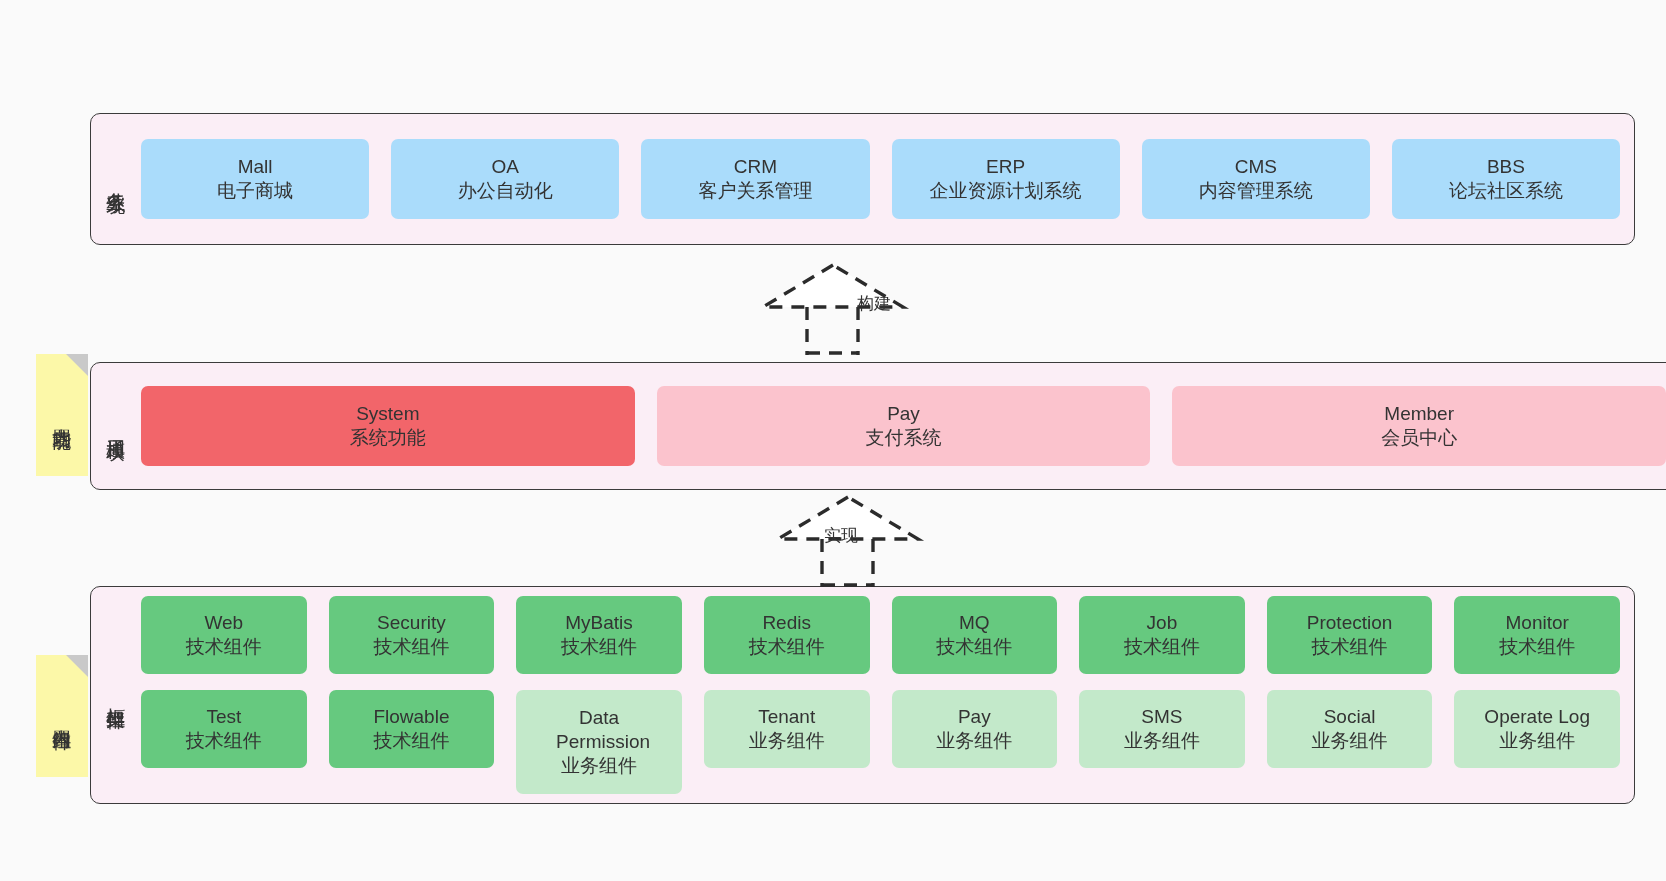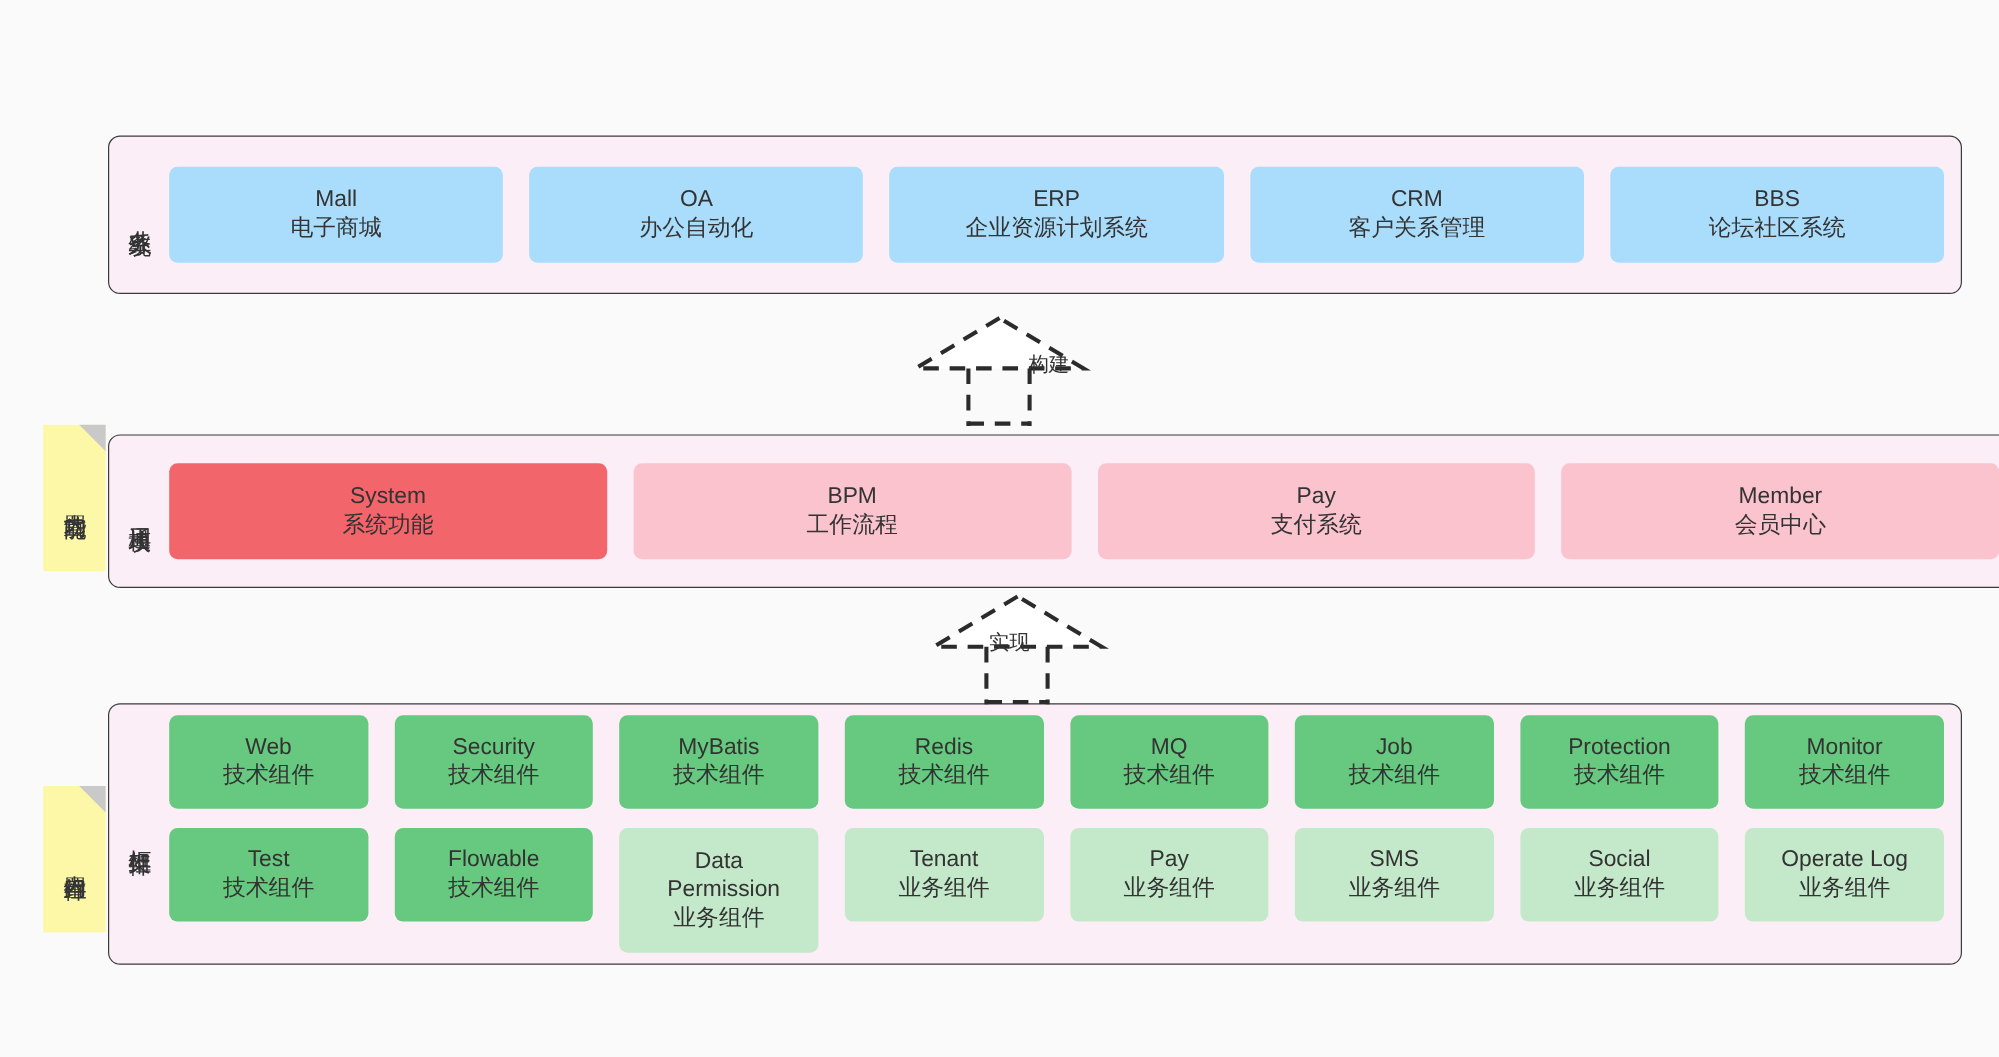--- a/index.html
+++ b/index.html
@@ -145,26 +145,30 @@
       <div class="box-row">
         <div class="node blue">
           <span class="t1">Mall</span>
           <span class="t2">电子商城</span>
         </div>
         <div class="node blue">
           <span class="t1">OA</span>
           <span class="t2">办公自动化</span>
         </div>
         <div class="node blue">
+          <span class="t1">CRM</span>
+          <span class="t2">客户关系管理</span>
+        </div>
+        <div class="node blue">
           <span class="t1">ERP</span>
           <span class="t2">企业资源计划系统</span>
         </div>
         <div class="node blue">
-          <span class="t1">CRM</span>
-          <span class="t2">客户关系管理</span>
+          <span class="t1">CMS</span>
+          <span class="t2">内容管理系统</span>
         </div>
         <div class="node blue">
           <span class="t1">BBS</span>
           <span class="t2">论坛社区系统</span>
         </div>
       </div>
     </div>
   </div>
 
   <div class="arrow-group" style="left:745px; top:255px; width:190px; height:100px;">
@@ -185,24 +189,20 @@
 
   <div class="layer row-mod" style="left:90px; top:362px; width:1591px; height:128px;">
     <div class="layer-title">通用模块</div>
     <div class="layer-body">
       <div class="box-row">
         <div class="node red">
           <span class="t1">System</span>
           <span class="t2">系统功能</span>
         </div>
         <div class="node pink">
-          <span class="t1">BPM</span>
-          <span class="t2">工作流程</span>
-        </div>
-        <div class="node pink">
           <span class="t1">Pay</span>
           <span class="t2">支付系统</span>
         </div>
         <div class="node pink">
           <span class="t1">Member</span>
           <span class="t2">会员中心</span>
         </div>
       </div>
     </div>
   </div>

